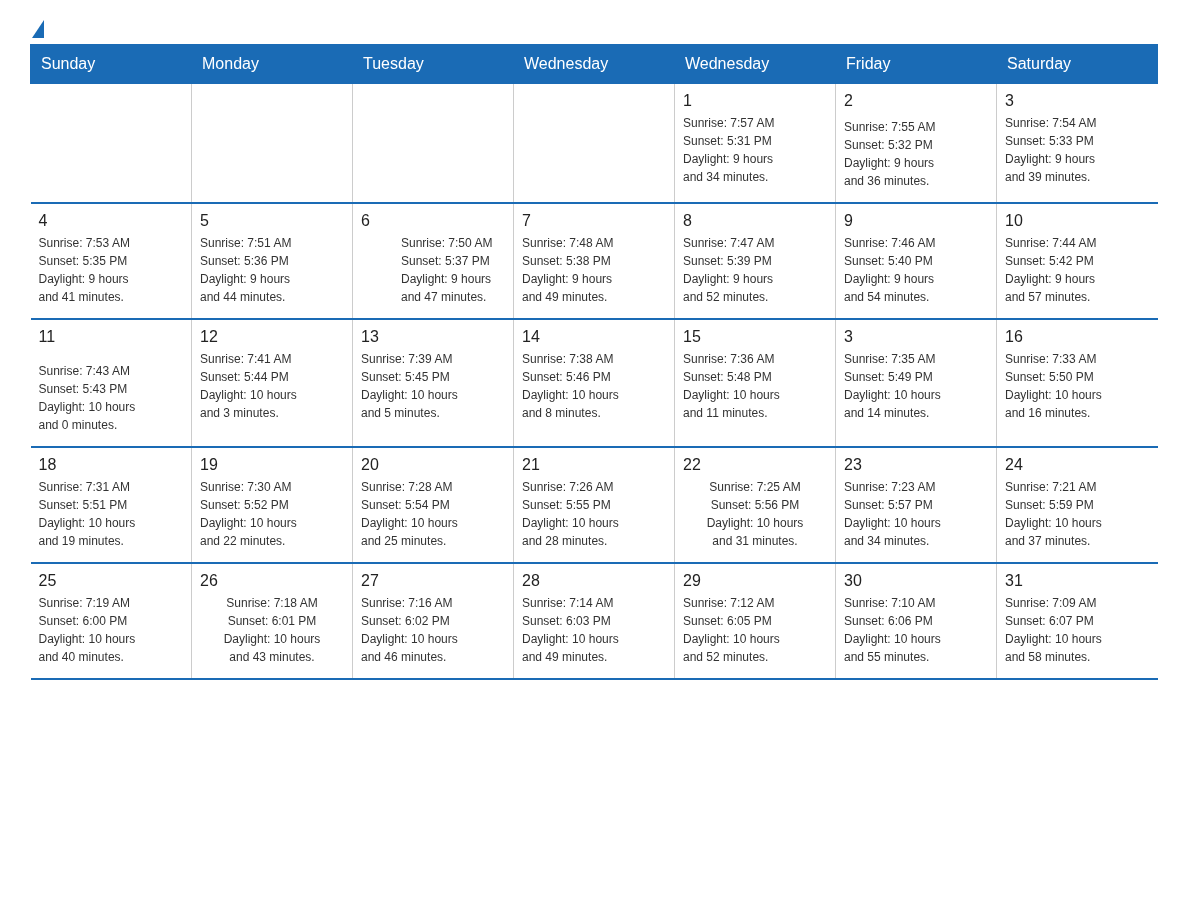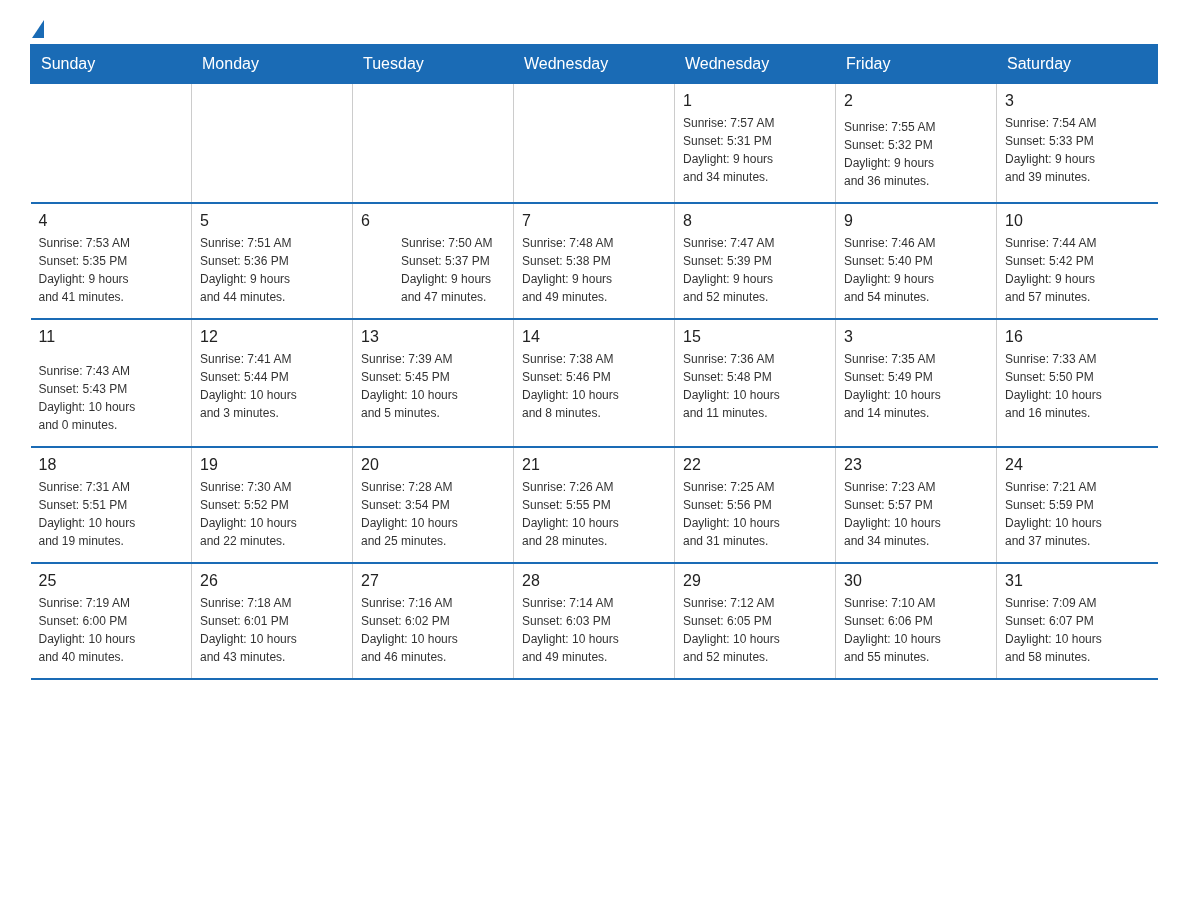--- a/index.html
+++ b/index.html
@@ -273,34 +273,34 @@
         <td>
           <span class="day-number">19</span>
           <div class="day-info" style="white-space: pre-line;">Sunrise: 7:30 AM
 Sunset: 5:52 PM
 Daylight: 10 hours
 and 22 minutes.</div>
         </td>
         <td>
           <span class="day-number">20</span>
           <div class="day-info" style="white-space: pre-line;">Sunrise: 7:28 AM
-Sunset: 3:54 PM
+Sunset: 5:54 PM
 Daylight: 10 hours
 and 25 minutes.</div>
         </td>
         <td>
           <span class="day-number">21</span>
           <div class="day-info" style="white-space: pre-line;">Sunrise: 7:26 AM
 Sunset: 5:55 PM
 Daylight: 10 hours
 and 28 minutes.</div>
         </td>
         <td>
           <span class="day-number">22</span>
-          <div class="day-info" style="white-space: pre-line;">Sunrise: 7:25 AM
+          <div class="day-info" style="white-space: pre-line; text-align: center;">Sunrise: 7:25 AM
 Sunset: 5:56 PM
 Daylight: 10 hours
 and 31 minutes.</div>
         </td>
         <td>
           <span class="day-number">23</span>
           <div class="day-info" style="white-space: pre-line;">Sunrise: 7:23 AM
 Sunset: 5:57 PM
 Daylight: 10 hours
 and 34 minutes.</div>
@@ -316,21 +316,21 @@
       <tr>
         <td>
           <span class="day-number">25</span>
           <div class="day-info" style="white-space: pre-line;">Sunrise: 7:19 AM
 Sunset: 6:00 PM
 Daylight: 10 hours
 and 40 minutes.</div>
         </td>
         <td>
           <span class="day-number">26</span>
-          <div class="day-info" style="white-space: pre-line;">Sunrise: 7:18 AM
+          <div class="day-info" style="white-space: pre-line; text-align: center;">Sunrise: 7:18 AM
 Sunset: 6:01 PM
 Daylight: 10 hours
 and 43 minutes.</div>
         </td>
         <td>
           <span class="day-number">27</span>
           <div class="day-info" style="white-space: pre-line;">Sunrise: 7:16 AM
 Sunset: 6:02 PM
 Daylight: 10 hours
 and 46 minutes.</div>

